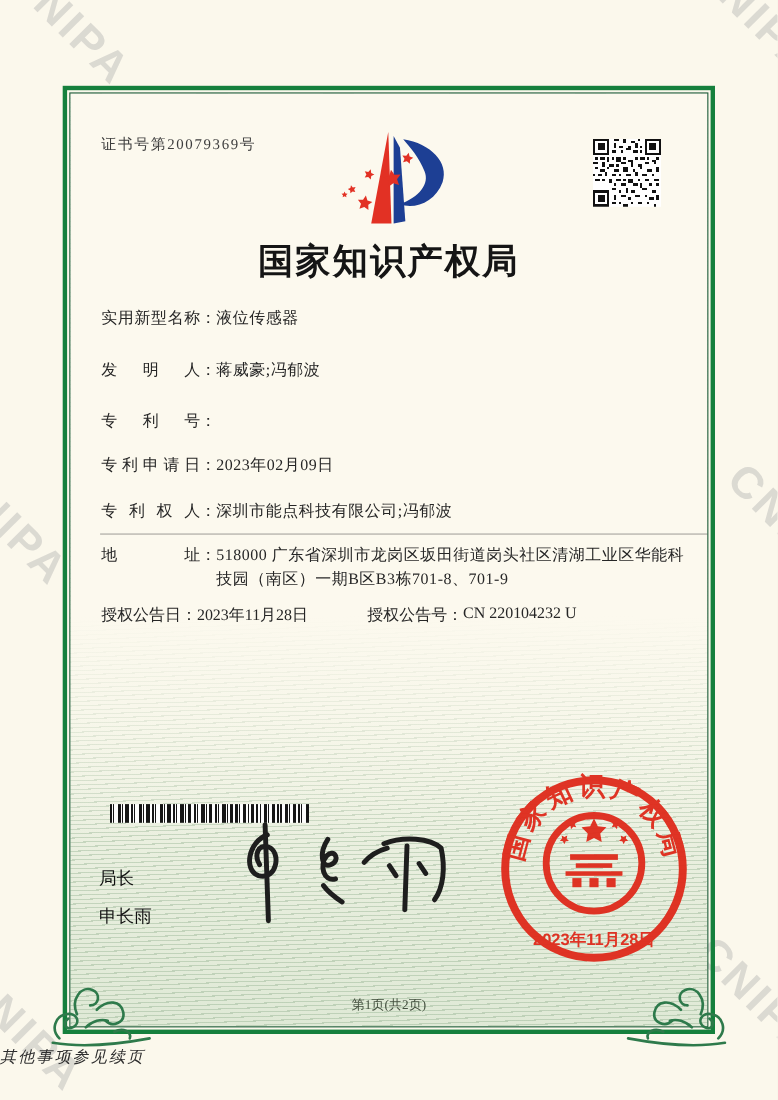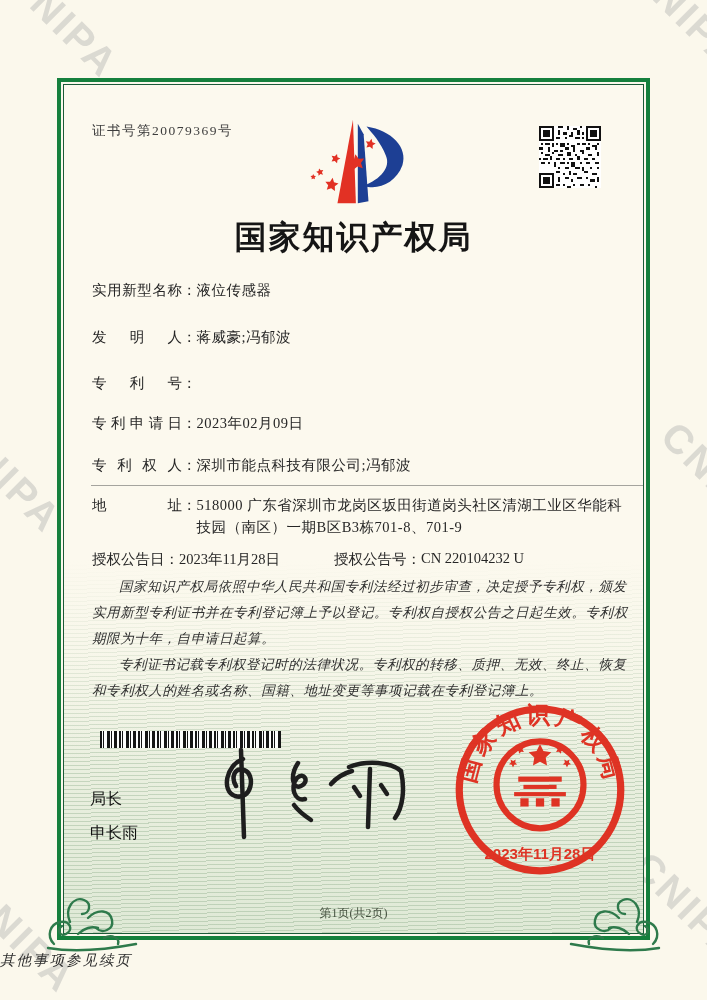--- a/index.html
+++ b/index.html
@@ -248,24 +248,20 @@
         <span>授权公告日</span>
           <span>：</span>
           <span>2023年11月28日</span>
         <span class="grant-gap"></span>
         <span>授权公告号</span>
           <span>：</span>
           <span>CN 220104232 U</span>
       </div>
     </div>
 
-    <div class="paras">
-      <p>国家知识产权局依照中华人民共和国专利法经过初步审查，决定授予专利权，颁发实用新型专利证书并在专利登记簿上予以登记。专利权自授权公告之日起生效。专利权期限为十年，自申请日起算。</p>
-      <p>专利证书记载专利权登记时的法律状况。专利权的转移、质押、无效、终止、恢复和专利权人的姓名或名称、国籍、地址变更等事项记载在专利登记簿上。</p>
-    </div>
   </div>
 
   <div class="barcode"></div>
 
   <div class="signoff">
     <div>局长</div>
     <div class="name">申长雨</div>
   </div>
 
   <svg class="signature" viewBox="0 0 225 100">

